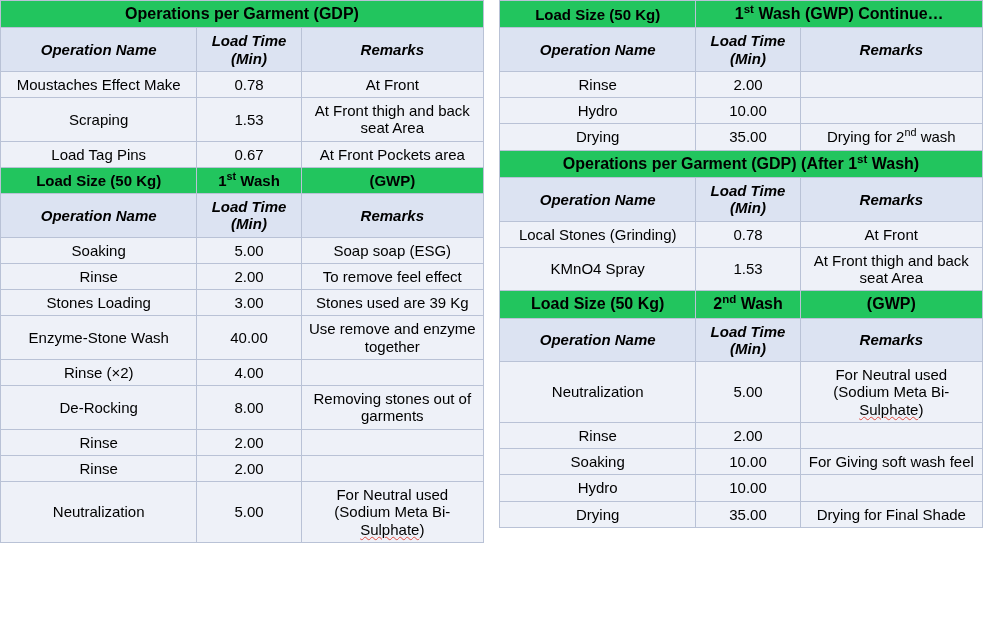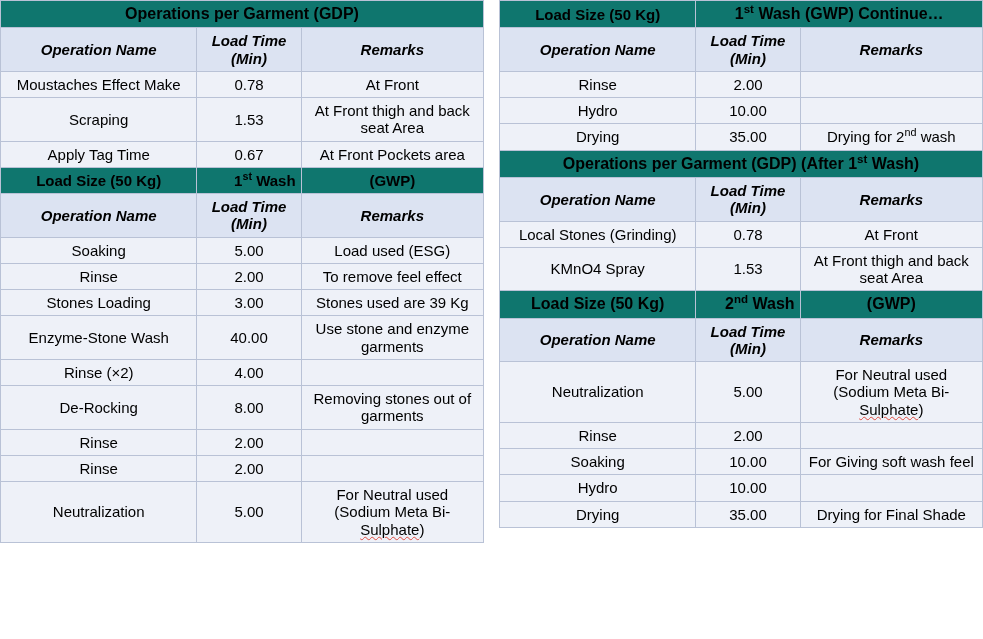--- a/index.html
+++ b/index.html
@@ -38,21 +38,21 @@
   }
   td {
     border: 1px solid #b9c2d6;
     padding: 4px 5px;
     vertical-align: middle;
     text-align: center;
     background: #eef1f8;
     line-height: 1.15;
   }
   tr.band td {
-    background: #0f766e;
+    background: #22c55e;
     font-weight: bold;
   }
   tr.colhdr td {
     background: #dce3f2;
     font-weight: bold;
     font-style: italic;
   }
   td.name {
     text-align: center;
   }
@@ -67,21 +67,21 @@
     font-size: 0.72em;
     vertical-align: super;
     line-height: 0;
   }
   .spell {
     text-decoration: underline;
     text-decoration-style: wavy;
     text-decoration-color: #e04a3f;
     text-decoration-thickness: 1px;
   }
-  .nowrap { white-space: nowrap; text-align: right; }
+  .nowrap { white-space: nowrap; }
 </style>
 </head>
 <body>
 
 <div class="page">
 
   <div class="col">
     <table>
       <colgroup>
         <col class="c-name">
@@ -102,55 +102,55 @@
           <td class="name">Moustaches Effect Make</td>
           <td>0.78</td>
           <td>At Front</td>
         </tr>
         <tr>
           <td class="name">Scraping</td>
           <td>1.53</td>
           <td>At Front thigh and back seat Area</td>
         </tr>
         <tr>
-          <td class="name">Apply Tag Time</td>
+          <td class="name">Load Tag Pins</td>
           <td>0.67</td>
           <td>At Front Pockets area</td>
         </tr>
 
         <tr class="band">
           <td>Load Size (50 Kg)</td>
           <td class="nowrap">1<span class="sup">st</span> Wash</td>
           <td>(GWP)</td>
         </tr>
         <tr class="colhdr">
           <td>Operation Name</td>
           <td>Load Time (Min)</td>
           <td>Remarks</td>
         </tr>
 
         <tr>
           <td class="name">Soaking</td>
           <td>5.00</td>
-          <td>Load used (ESG)</td>
+          <td>Soap soap (ESG)</td>
         </tr>
         <tr>
           <td class="name">Rinse</td>
           <td>2.00</td>
           <td>To remove feel effect</td>
         </tr>
         <tr>
           <td class="name">Stones Loading</td>
           <td>3.00</td>
           <td>Stones used are 39 Kg</td>
         </tr>
         <tr>
           <td class="name">Enzyme-Stone Wash</td>
           <td>40.00</td>
-          <td>Use stone and enzyme garments</td>
+          <td>Use remove and enzyme together</td>
         </tr>
         <tr>
           <td class="name">Rinse (×2)</td>
           <td>4.00</td>
           <td></td>
         </tr>
         <tr>
           <td class="name">De-Rocking</td>
           <td>8.00</td>
           <td>Removing stones out of garments</td>

